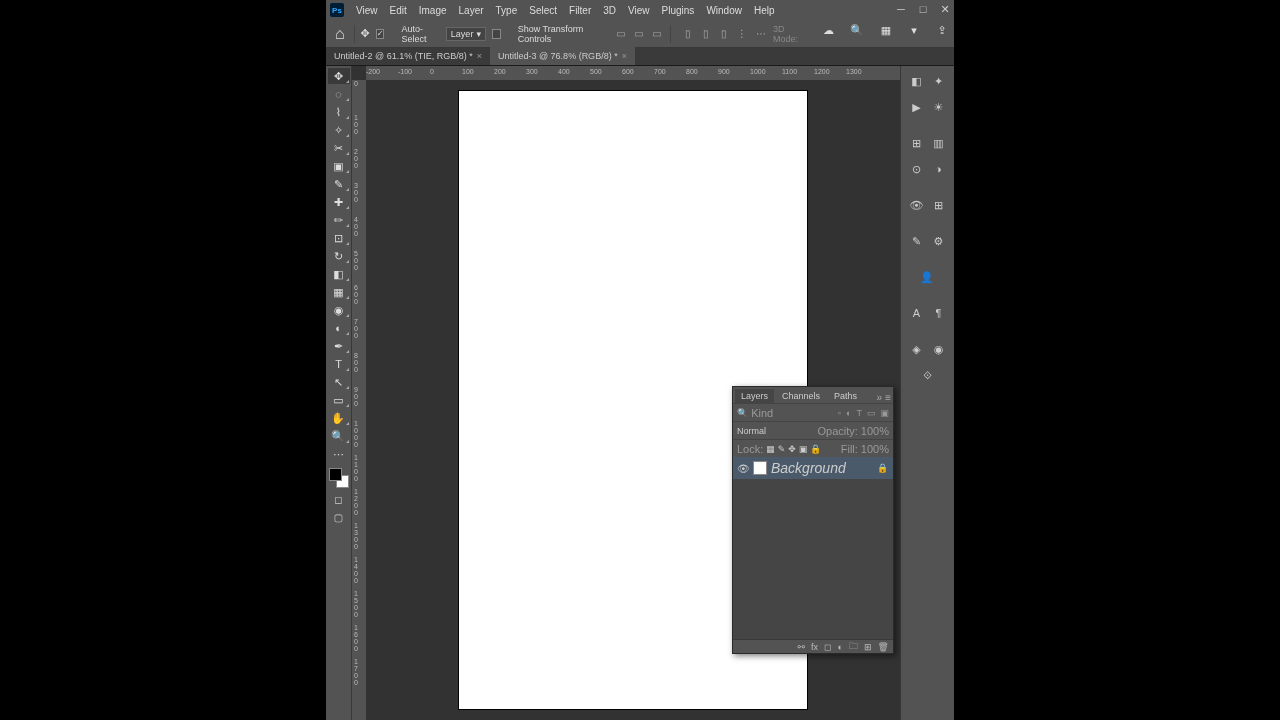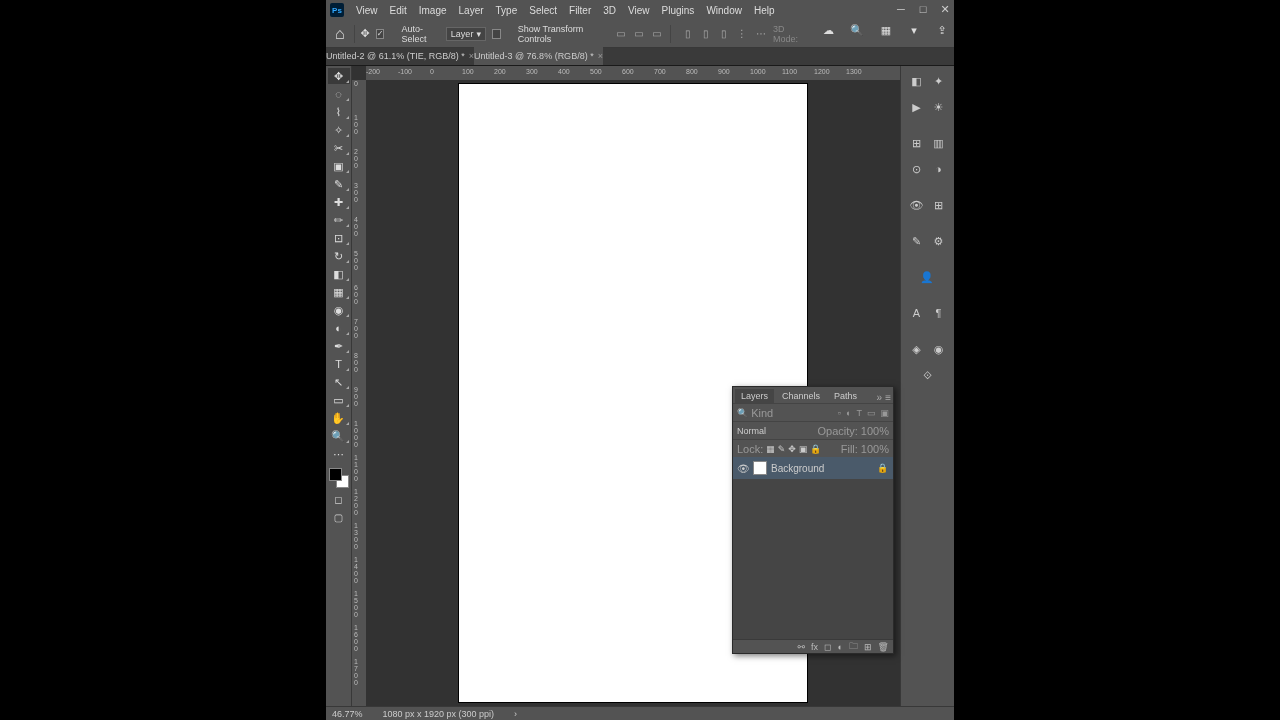--- a/index.html
+++ b/index.html
@@ -17,21 +17,21 @@
 .checkbox-wrap{display:flex;align-items:center;gap:17px;color:#ddd;font-size:9px}
 .checkbox{width:10px;height:10px;border:1px solid #888;background:#444;display:flex;align-items:center;justify-content:center;font-size:8px}
 .checkbox.checked::after{content:'✓';color:#ddd}
 .selectbox{background:#444;border:1px solid #666;color:#ddd;font-size:9px;padding:1px 4px;display:flex;align-items:center;gap:3px}
 .align-group{display:flex;gap:4px;margin-left:4px}
 .align-btn{width:14px;height:14px;display:flex;align-items:center;justify-content:center;color:#aaa;font-size:10px}
 .optionsbar-right{margin-left:auto;display:flex;gap:16px;align-items:flex-start}
 .mode3d{color:#888;font-size:9px}
 .icon-btn{width:14px;height:14px;color:#ddd;display:flex;align-items:center;justify-content:center;font-size:11px}
 .tabsbar{height:18px;background:#3a3a3a;display:flex;align-items:end;border-bottom:1px solid #1a1a1a}
-.doctab{height:18px;padding:2px 0;font-size:9px;color:#ccc;display:flex;align-items:center;gap:4px;cursor:pointer}
+.doctab{height:18px;padding:2px 8px;font-size:9px;color:#ccc;display:flex;align-items:center;gap:4px;cursor:pointer}
 .doctab.active{background:#535353}
 .tab-close{font-size:9px;color:#999}
 .main-area{flex:1;display:flex;position:relative;overflow:hidden}
 .toolbox{width:26px;background:#535353;border-right:1px solid #383838;display:flex;flex-direction:column;align-items:center;padding-top:2px;gap:2px}
 .tool{width:22px;height:16px;display:flex;align-items:center;justify-content:center;color:#ddd;font-size:11px;cursor:pointer;position:relative}
 .tool.active{background:#3a3a3a}
 .tool-corner::after{content:'';position:absolute;right:1px;bottom:1px;width:0;height:0;border-left:3px solid transparent;border-bottom:3px solid #aaa}
 .swatches{margin-top:4px;position:relative;width:20px;height:20px}
 .swatch-fg{position:absolute;width:13px;height:13px;background:#000;border:1px solid #888;left:0;top:0;z-index:2}
 .swatch-bg{position:absolute;width:13px;height:13px;background:#fff;border:1px solid #888;right:0;bottom:0}
@@ -51,21 +51,21 @@
 .layers-panel{position:absolute;left:406px;top:320px;width:162px;background:#535353;border:1px solid #2a2a2a;box-shadow:2px 2px 6px rgba(0,0,0,.5);z-index:10;font-size:9px;color:#ccc}
 .panel-tabs{display:flex;height:16px;align-items:flex-end;padding:0 2px;gap:2px}
 .panel-tab{padding:2px 6px;font-size:9px;cursor:pointer}
 .panel-tab.active{background:#454545}
 .panel-tabs-right{margin-left:auto;display:flex;gap:3px;color:#aaa;font-size:10px}
 .panel-row{display:flex;align-items:center;padding:2px 4px;gap:3px;border-top:1px solid #444;height:18px}
 .panel-row .label{font-size:11px;color:#999}
 .layer-item{display:flex;align-items:center;padding:2px 4px;gap:4px;background:#4a5a6a;height:22px}
 .layer-eye{width:12px;font-size:10px}
 .layer-thumb{width:14px;height:14px;background:#fff;border:1px solid #888}
-.layer-name{font-size:10px;flex:1}
+.layer-name{font-style:italic;font-size:14px;flex:1}
 .layer-lock{font-size:9px}
 .layer-body{height:160px;background:#454545}
 .panel-bottom{display:flex;justify-content:flex-end;padding:2px 4px;gap:6px;border-top:1px solid #3a3a3a;height:14px;align-items:center}
 .panel-bottom span{font-size:9px;color:#bbb;cursor:pointer}
 </style>
 </head>
 <body>
 
 <div class="app">
   <div class="titlebar">
@@ -310,18 +310,13 @@
         <span>fx</span>
         <span>◻</span>
         <span>◐</span>
         <span>🗀</span>
         <span>⊞</span>
         <span>🗑</span>
       </div>
     </div>
   </div>
 
-  <div class="statusbar">
-    <span>46.77%</span>
-    <span>1080 px x 1920 px (300 ppi)</span>
-    <span>›</span>
-  </div>
 </div>
 
 </body></html>

